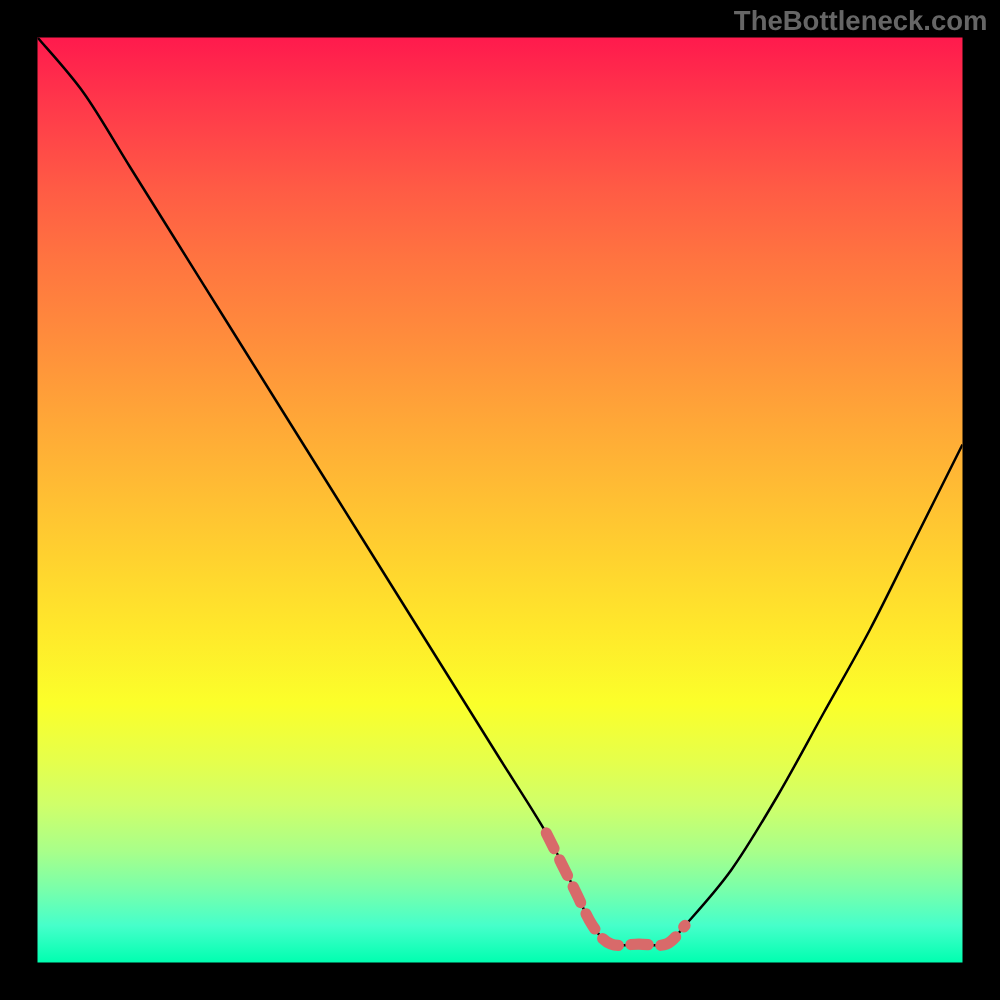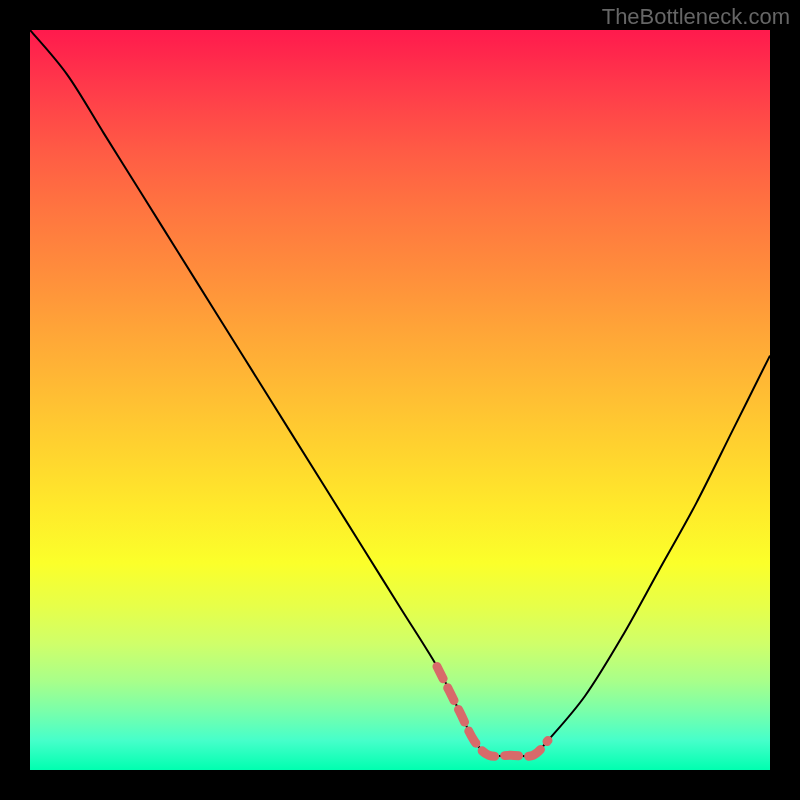--- a/index.html
+++ b/index.html
@@ -10,21 +10,21 @@
     position: relative;
     overflow: hidden;
   }
   .watermark {
     position: absolute;
     top: 4px;
     right: 10px;
     color: #666;
     font-family: Arial, sans-serif;
     font-size: 22px;
-    font-weight: normal;
+    font-weight: bold;
     z-index: 10;
   }
   .plot-area {
     position: absolute;
     left: 30px;
     top: 30px;
     width: 740px;
     height: 740px;
   }
   .gradient-bg {

